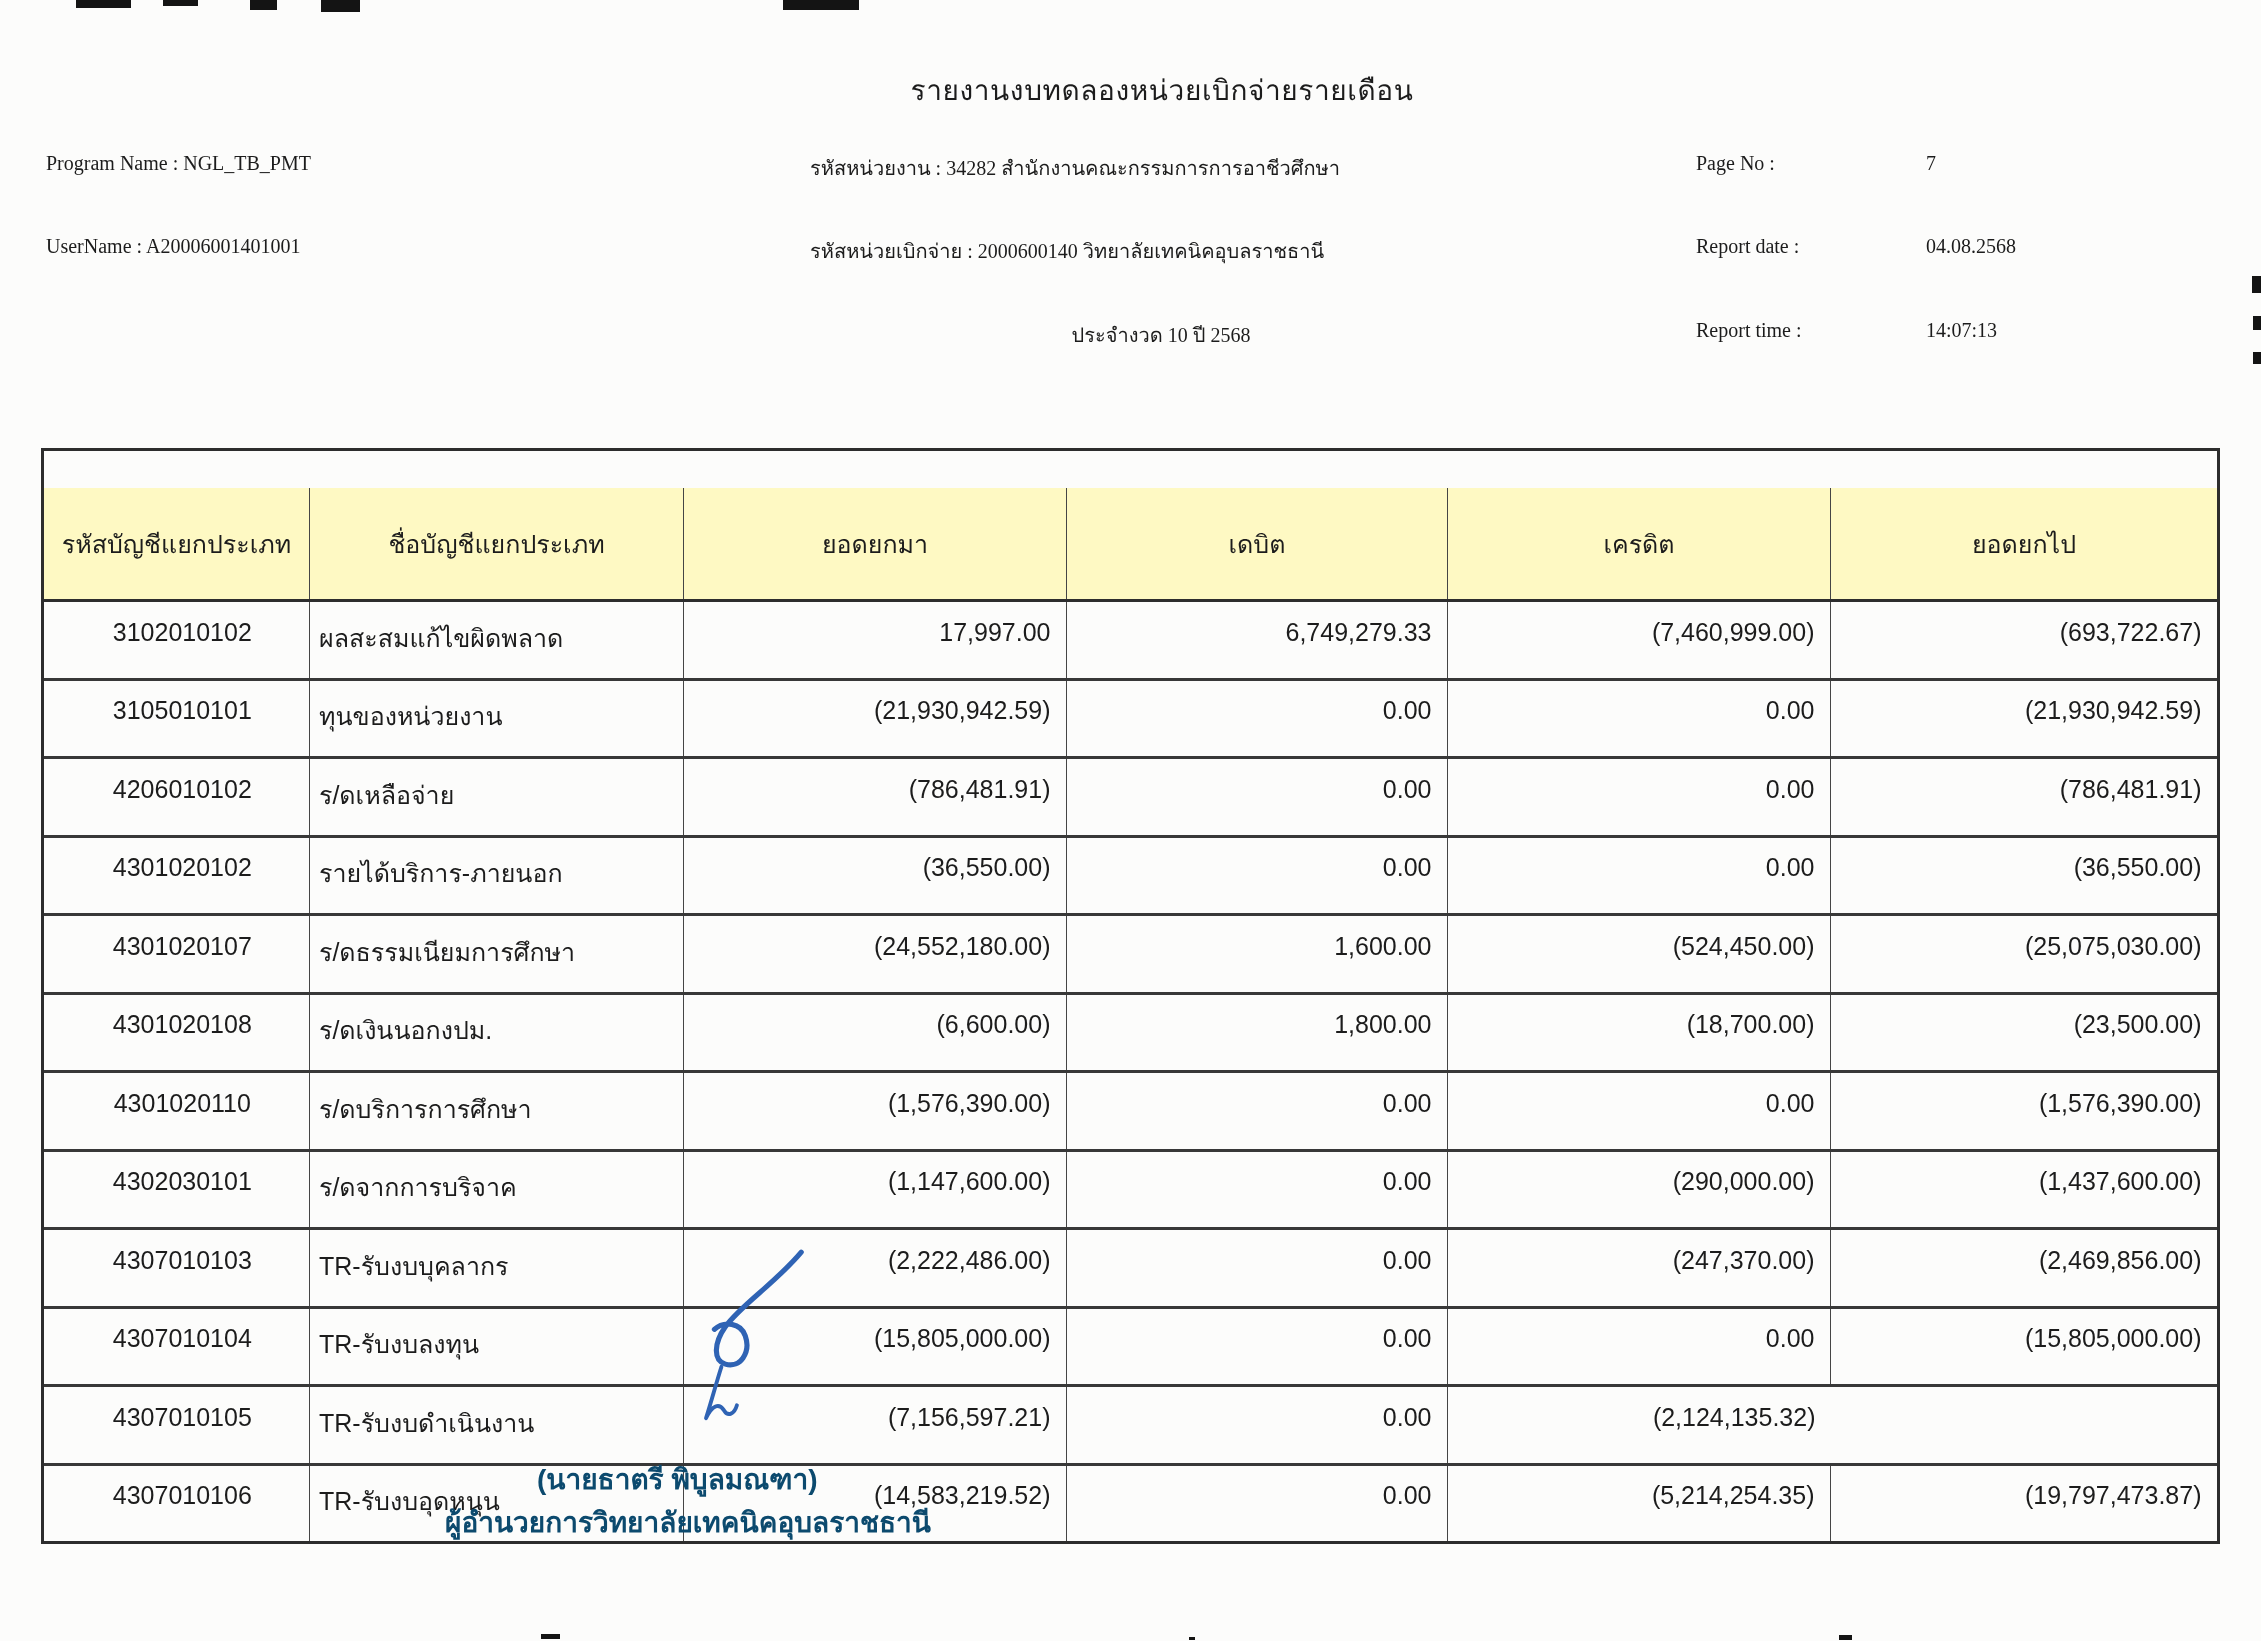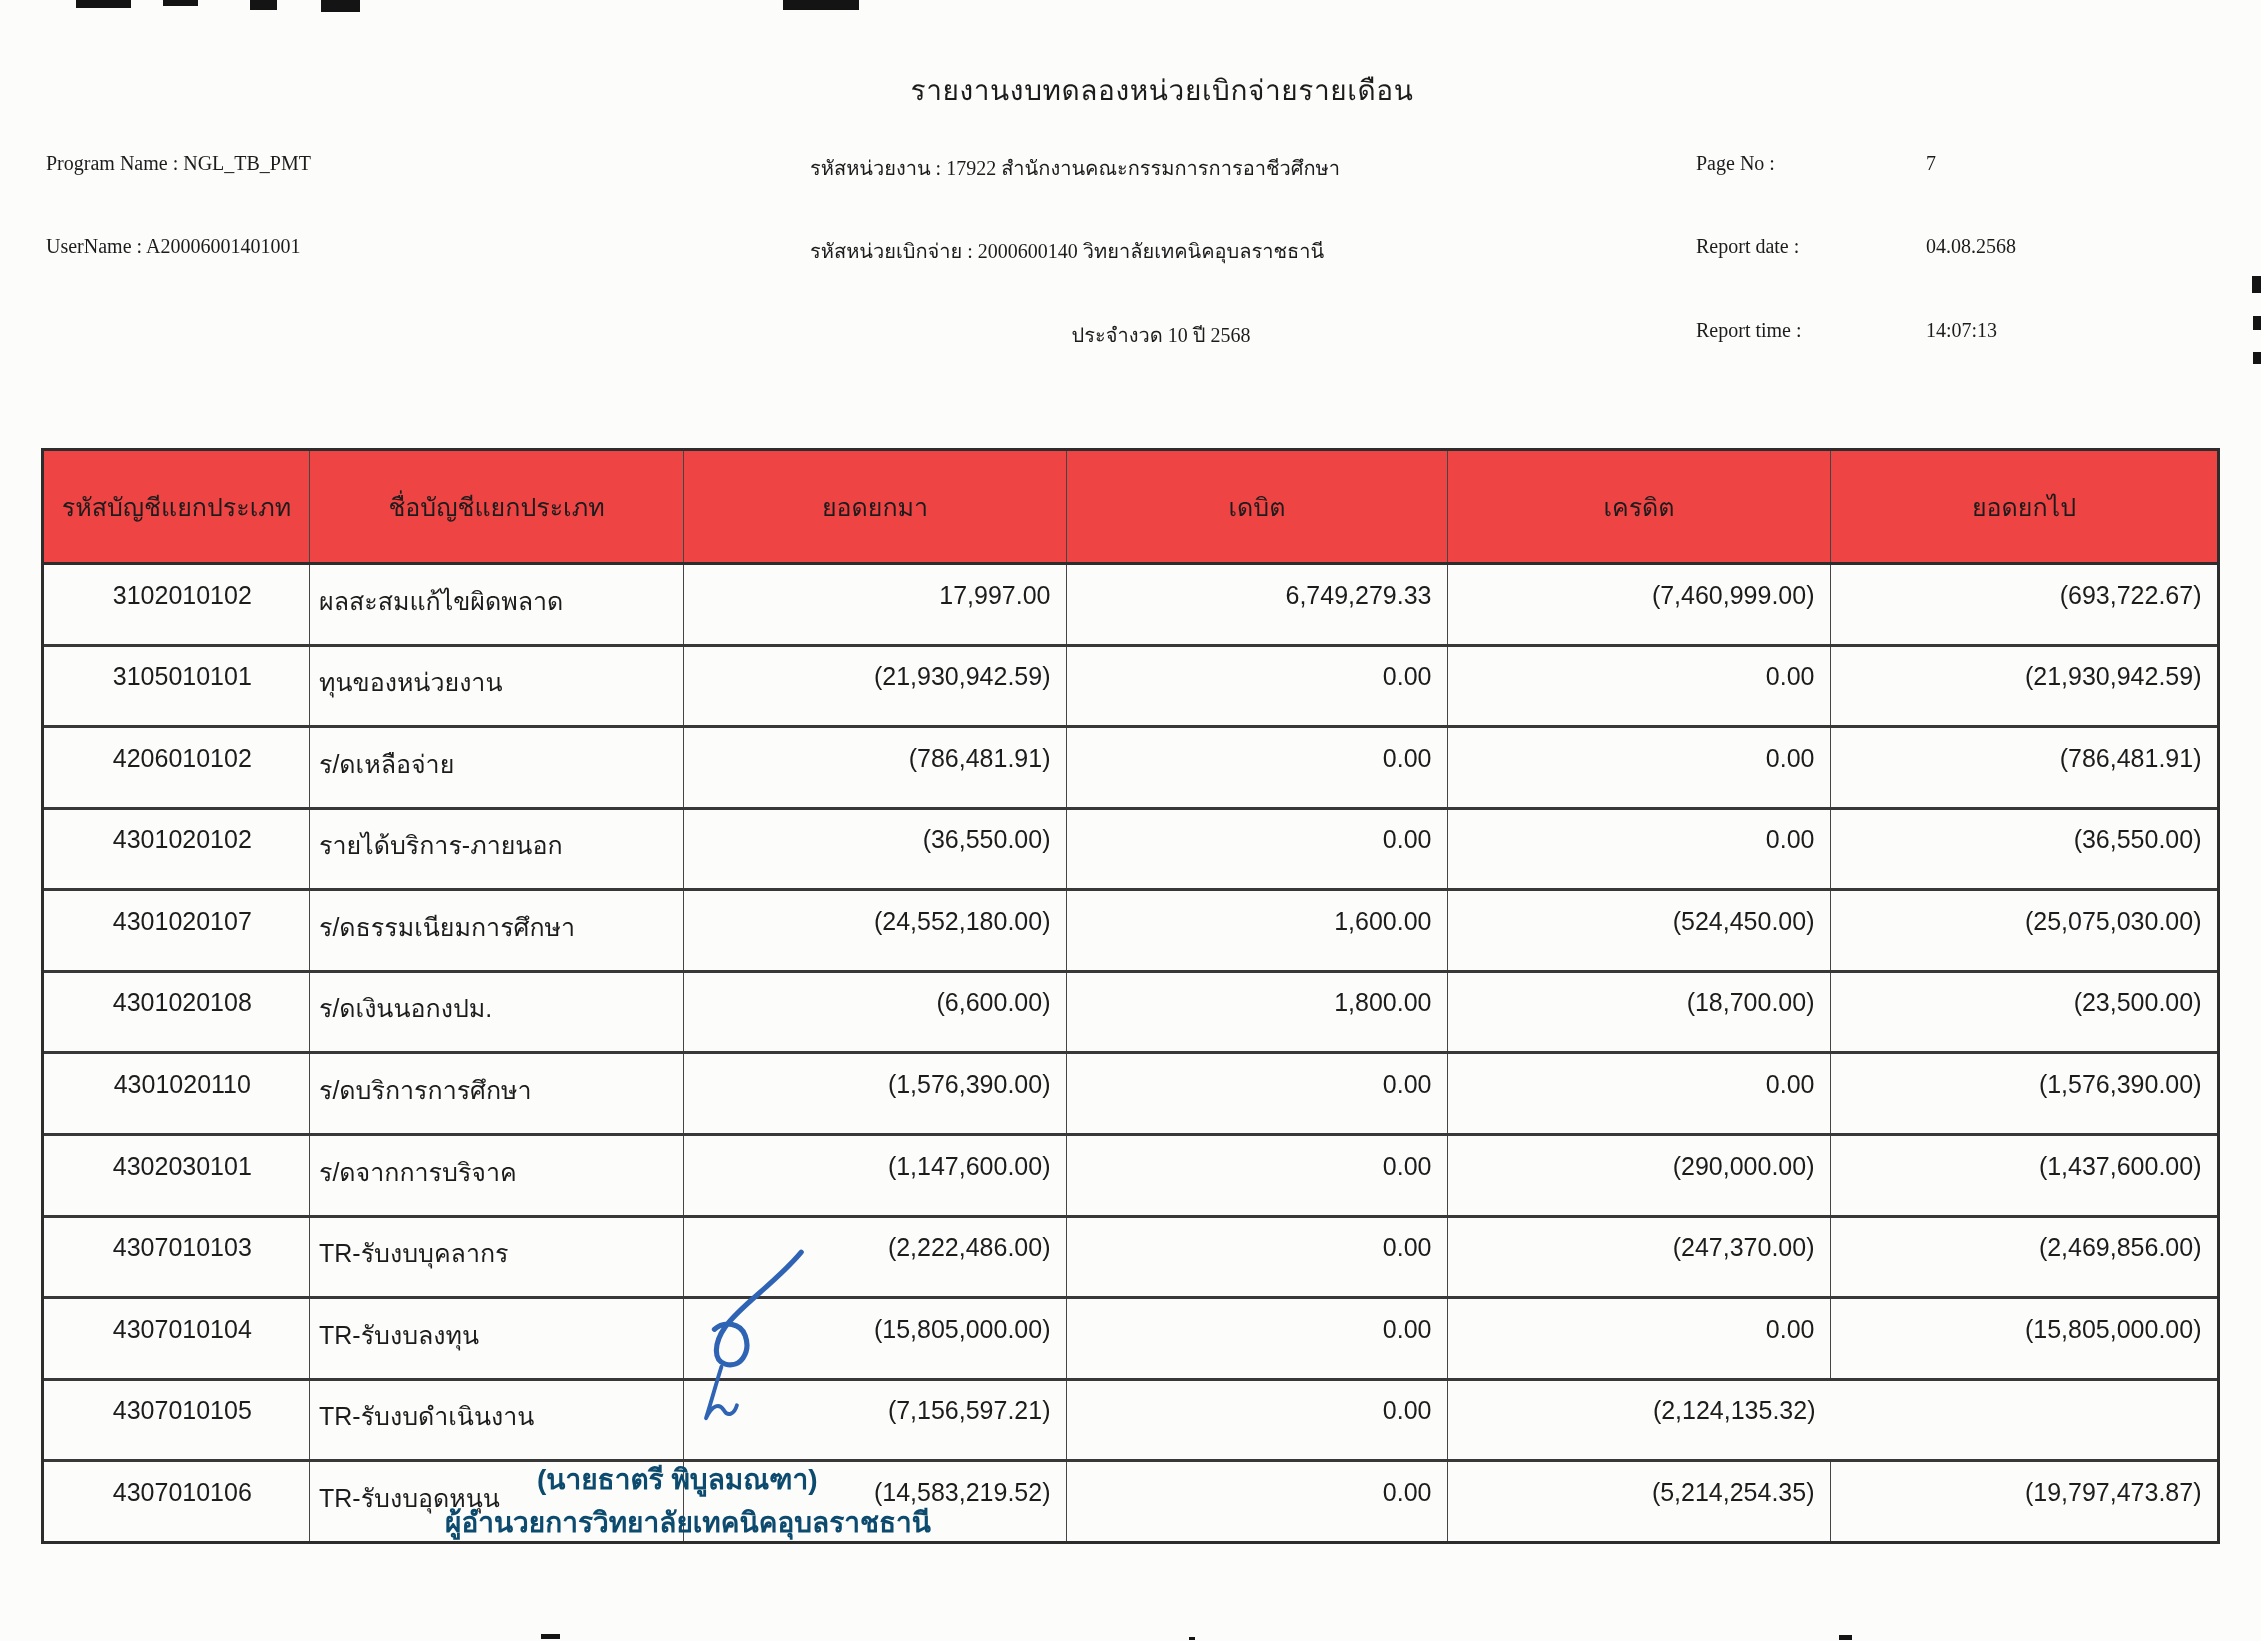--- a/index.html
+++ b/index.html
@@ -21,21 +21,21 @@
   .colL{left:46px;} .colM{left:810px;}
   .lblR{left:1696px;} .valR{left:1926px;}
   .period{left:903px;width:516px;text-align:center;}
   
   .tbl{
     position:absolute;left:41px;top:448px;width:2179px;height:1096px;
     border:3.2px solid #2d2d2d;box-sizing:border-box;
     display:flex;flex-direction:column;
   }
   .tr{display:grid;grid-template-columns:266px 374px 383px 381px 383px 1fr;}
-  .tr.head{height:111px;background:#ef4444;border-bottom:3.9px solid #2d2d2d;}
+  .tr.head{height:111px;background:#fef9c3;border-bottom:3.9px solid #2d2d2d;margin-top:37px;}
   .tr.data{flex:1;border-bottom:3.2px solid #383838;}
   .tr.data:last-child{border-bottom:none;}
   .td{border-right:1.9px solid #454545;box-sizing:border-box;font-size:25px;overflow:visible;}
   .td:last-child{border-right:none;}
   .th{display:flex;align-items:center;justify-content:center;font-size:25px;}
   .code{padding:15.5px 0 0 11.6px;text-align:center;}
   .acct{padding:15.5px 0 0 9px;white-space:nowrap;}
   .num{text-align:right;padding:15.5px 15.5px 0 0;white-space:nowrap;}
   
   .ink{position:absolute;color:#0c4a6e;font-weight:bold;white-space:nowrap;}
@@ -60,21 +60,21 @@
   <div class="mark" style="left:2253px;top:316px;width:8.4px;height:14px;"></div>
   <div class="mark" style="left:2253px;top:352px;width:8.4px;height:11.6px;"></div>
 
   <div class="mark" style="left:541px;top:1634px;width:19.4px;height:4.5px;"></div>
   <div class="mark" style="left:1189px;top:1637px;width:5.8px;height:3.2px;"></div>
   <div class="mark" style="left:1839px;top:1635px;width:13px;height:4.5px;"></div>
 
   <div class="doc-title">รายงานงบทดลองหน่วยเบิกจ่ายรายเดือน</div>
 
   <div class="hline l1 colL">Program Name : NGL_TB_PMT</div>
-  <div class="hline l1 colM">รหัสหน่วยงาน : 17922 สำนักงานคณะกรรมการการอาชีวศึกษา</div>
+  <div class="hline l1 colM">รหัสหน่วยงาน : 34282 สำนักงานคณะกรรมการการอาชีวศึกษา</div>
   <div class="hline l1 lblR">Page No :</div>
   <div class="hline l1 valR">7</div>
 
   <div class="hline l2 colL">UserName : A20006001401001</div>
   <div class="hline l2 colM">รหัสหน่วยเบิกจ่าย : 2000600140 วิทยาลัยเทคนิคอุบลราชธานี</div>
   <div class="hline l2 lblR">Report date :</div>
   <div class="hline l2 valR">04.08.2568</div>
 
   <div class="hline l3 period">ประจำงวด 10 ปี 2568</div>
   <div class="hline l3 lblR">Report time :</div>

